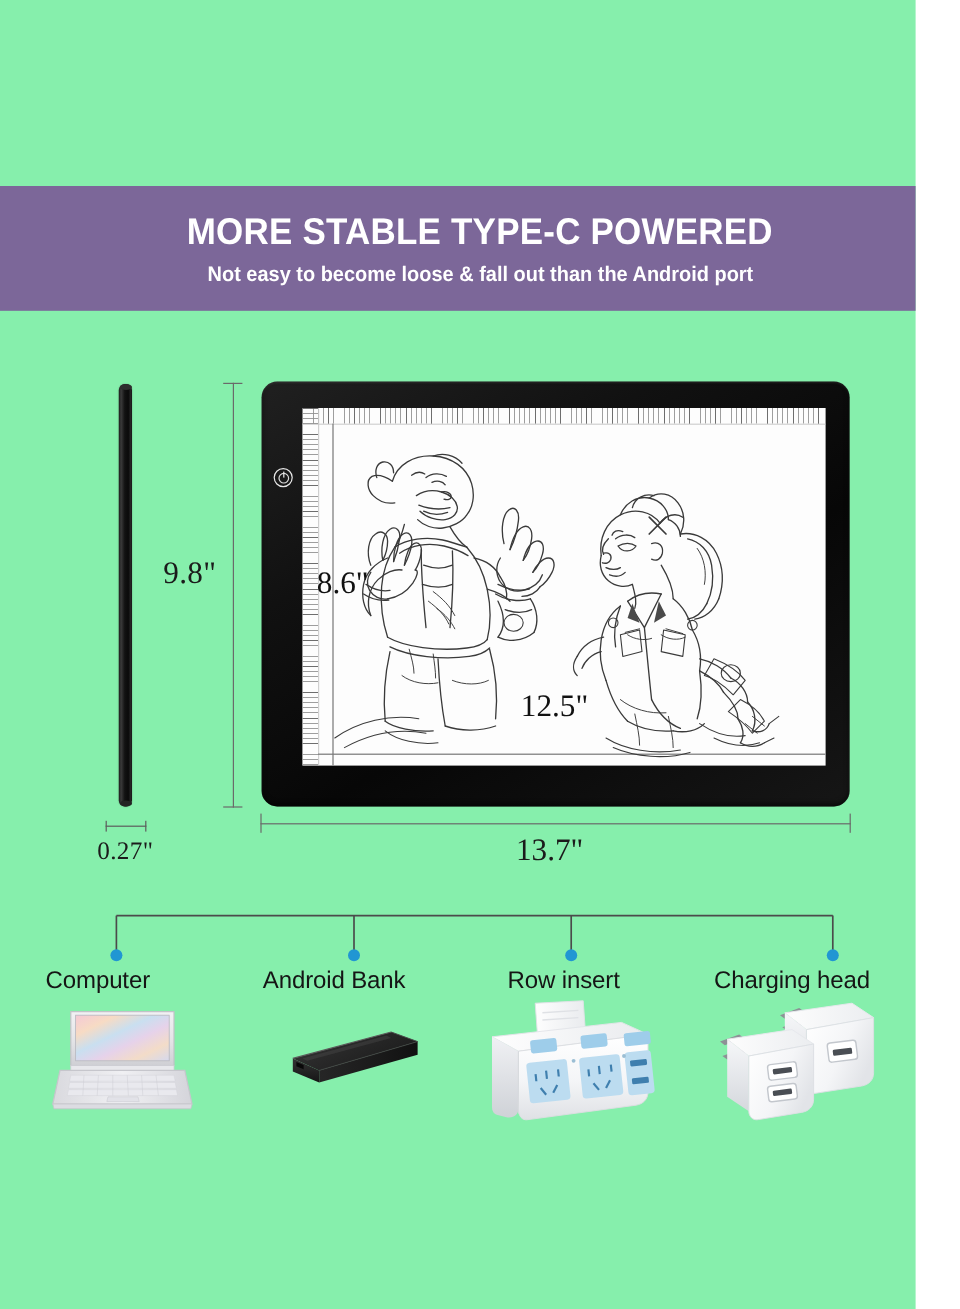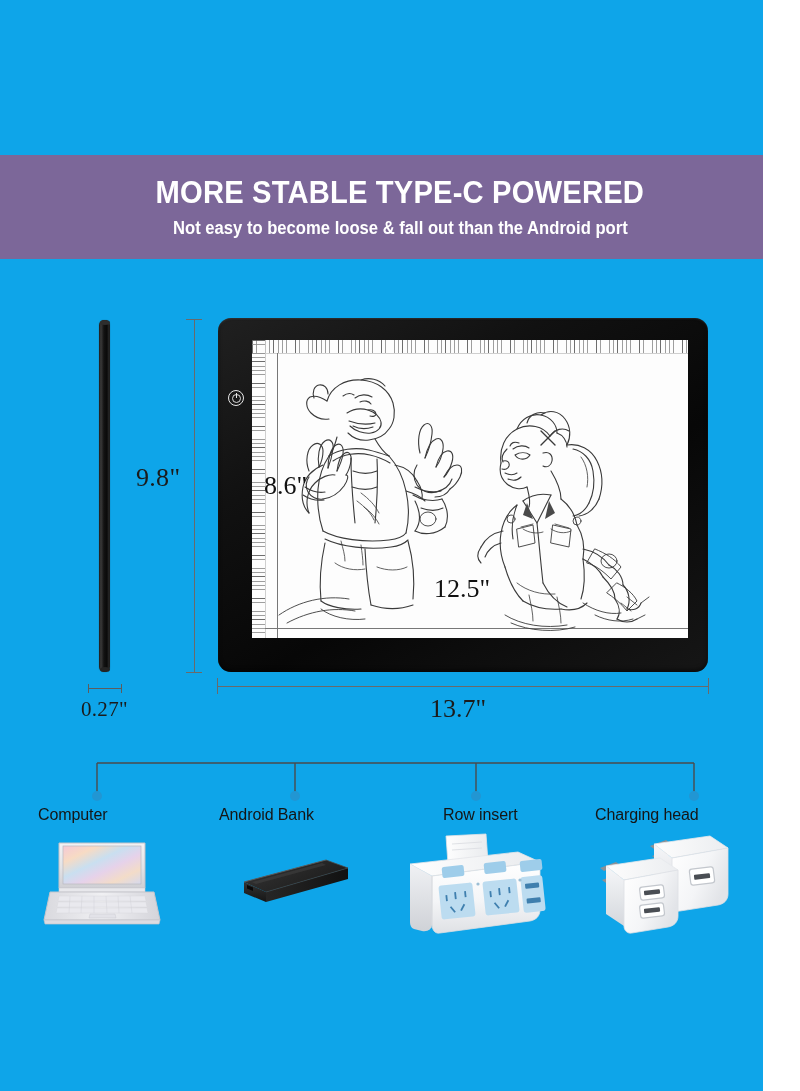--- a/index.html
+++ b/index.html
@@ -9,21 +9,21 @@
     background: #ffffff;
   }
   body {
     font-family: "Liberation Sans", sans-serif;
     -webkit-font-smoothing: antialiased;
   }
   #page {
     position: relative;
     width: 763px;
     height: 1091px;
-    background: #0ea5e9;
+    background: #86efac;
     overflow: hidden;
   }
 
   
   .banner {
     position: absolute;
     left: 0;
     top: 155px;
     width: 800px;
     height: 104px;
@@ -310,21 +310,21 @@
     left: 0;
     top: 750px;
     width: 800px;
     height: 60px;
   }
   .connectors svg { display: block; }
 
   
   .src-label {
     position: absolute;
-    font-size: 16px;
+    font-size: 20px;
     color: #151515;
     white-space: nowrap;
     letter-spacing: -0.1px;
   }
 
   
   .device {
     position: absolute;
   }
   .device svg { display: block; }
@@ -590,21 +590,21 @@
         <circle cx="97" cy="46" r="5"></circle>
         <circle cx="295" cy="46" r="5"></circle>
         <circle cx="476" cy="46" r="5"></circle>
         <circle cx="694" cy="46" r="5"></circle>
       </g>
     </svg>
   </div>
 
   <div class="src-label" style="left:38px;  top:806px;">Computer</div>
   <div class="src-label" style="left:219px; top:806px;">Android Bank</div>
-  <div class="src-label" style="left:443px; top:806px;">Row insert</div>
+  <div class="src-label" style="left:423px; top:806px;">Row insert</div>
   <div class="src-label" style="left:595px; top:806px;">Charging head</div>
 
   <div class="device" style="left:42px; top:838px;">
     <svg width="120" height="92" viewBox="0 0 120 92" xmlns="http://www.w3.org/2000/svg">
       <defs>
         <linearGradient id="lapScreen" x1="0" y1="0" x2="1" y2="1">
           <stop offset="0%" stop-color="#f4c9d6"></stop>
           <stop offset="22%" stop-color="#f7dbc4"></stop>
           <stop offset="42%" stop-color="#c9dff0"></stop>
           <stop offset="60%" stop-color="#e6d2ea"></stop>

